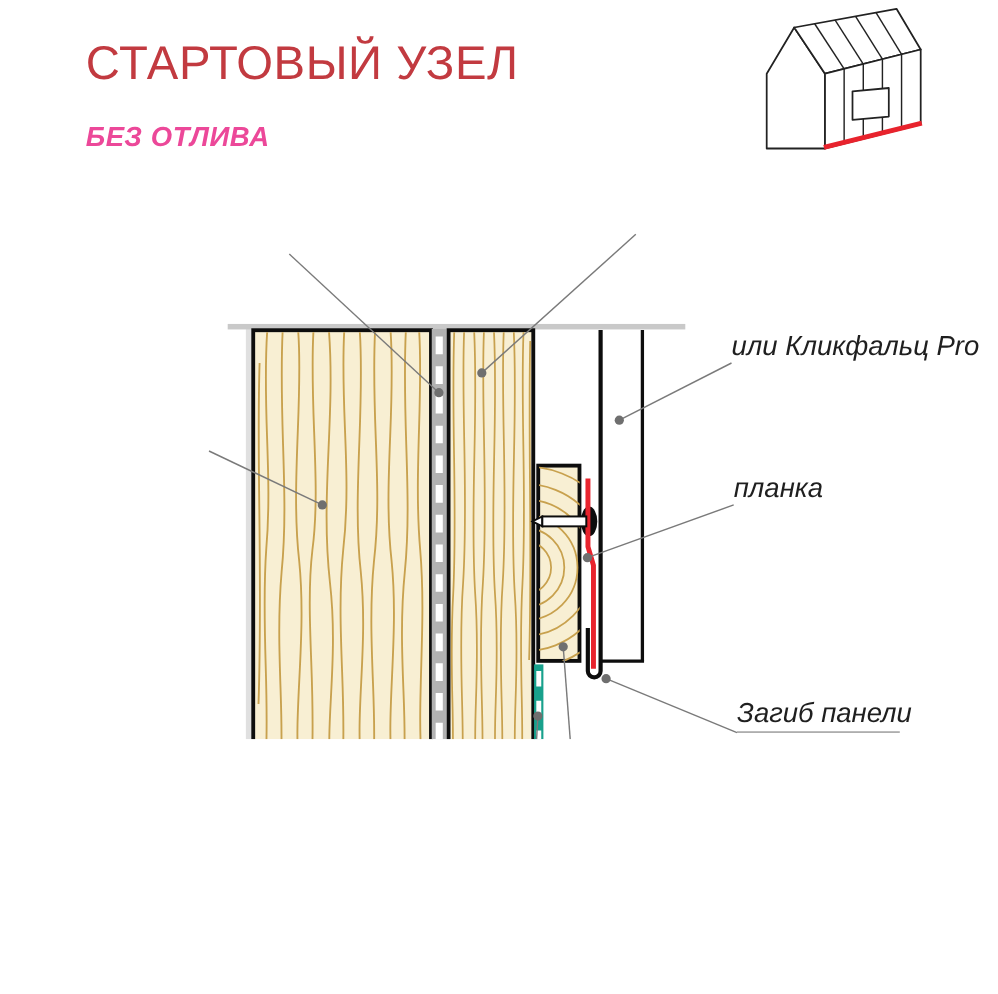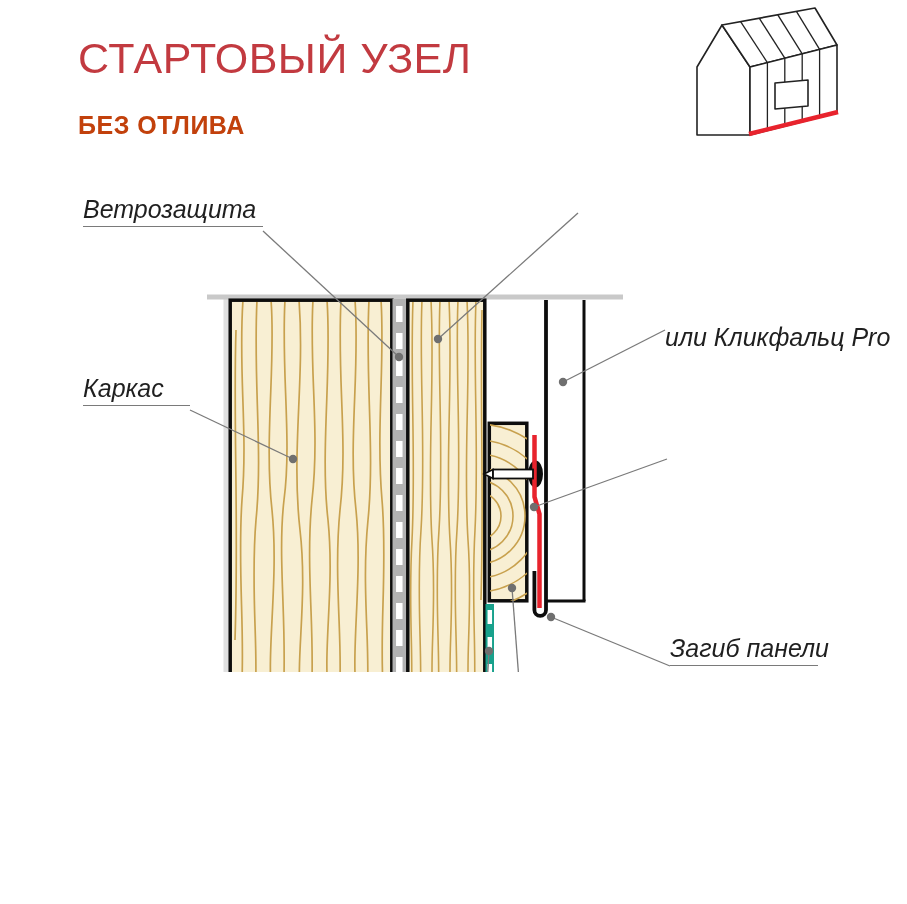--- a/index.html
+++ b/index.html
@@ -11,66 +11,60 @@
     overflow:hidden;
   }
   #page-title{
     position:absolute;left:78px;top:34px;
     font-size:43px;font-weight:400;letter-spacing:.5px;
     color:#C23A40;white-space:nowrap;
   }
   #page-subtitle{
     position:absolute;left:78px;top:111px;
     font-size:25px;font-weight:700;letter-spacing:.5px;
-    color:#c2410c;white-space:nowrap;
+    color:#ec4899;white-space:nowrap;font-style:italic;
   }
   .lbl{
     position:absolute;
     font-style:italic;
     font-size:25px;
     color:#1f1f1f;
     line-height:27px;
     z-index:2;
   }
   .lbl .l1{
     display:block;
     border-bottom:1.5px solid #7a7a7a;
     padding-bottom:3px;
     white-space:nowrap;
   }
   .lbl .l2{
     display:block;
     padding-top:2px;
     white-space:nowrap;
-    margin-top:22px;
   }
   #diagram-svg{position:absolute;left:0;top:0;z-index:1;}
 </style>
 </head>
 <body>
 
 <div id="canvas">
 
   <div id="page-title">СТАРТОВЫЙ УЗЕЛ</div>
   <div id="page-subtitle">БЕЗ ОТЛИВА</div>
 
-  <div class="lbl" style="left:83px;top:196px;width:180px">
-    <span class="l1">Ветрозащита</span>
-  </div>
-
-
-  <div class="lbl" style="left:83px;top:375px;width:107px">
-    <span class="l1">Каркас</span>
-  </div>
+
+
 
   <div class="lbl" style="left:665px;top:300px;width:203px">
     <span class="l2">или Кликфальц Pro</span>
   </div>
 
   <div class="lbl" style="left:667px;top:429px;width:119px">
+    <span class="l2">планка</span>
   </div>
 
   <div class="lbl" style="left:670px;top:635px;width:148px">
     <span class="l1">Загиб панели</span>
   </div>
 
   <div class="lbl" style="left:335px;top:833px;width:142px">
     <span class="l1">Сетка</span>
   </div>
 

